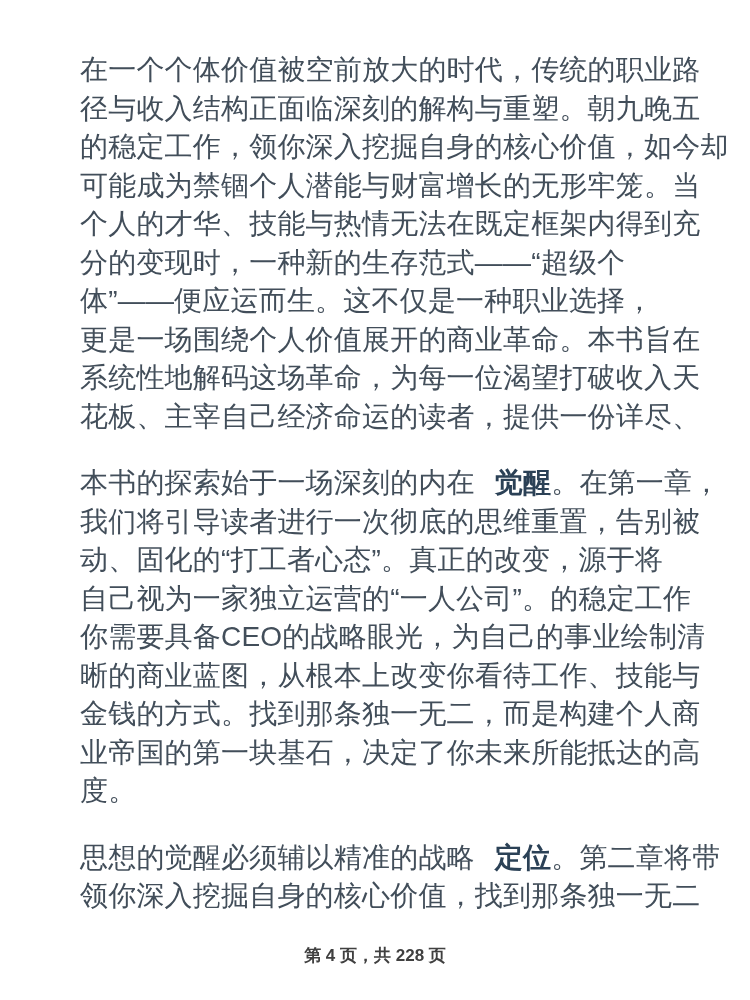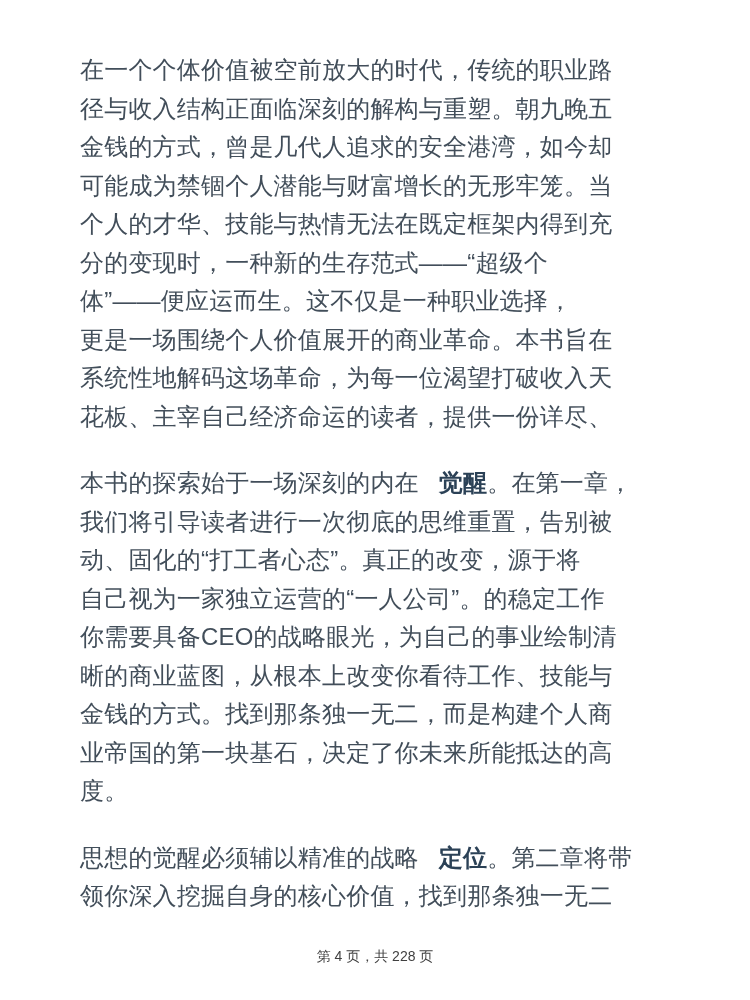--- a/index.html
+++ b/index.html
@@ -20,54 +20,55 @@
     left: 80px;
     top: 51px;
     width: 600px;
   }
   .para {
     margin: 0 0 28px 0;
     padding: 0;
   }
   .line {
     display: block;
-    font-size: 24px;
+    font-size: 28px;
     line-height: 38.5px;
     letter-spacing: 0.2px;
     white-space: pre;
     color: var(--text-color, #424e5a);
     font-weight: 400;
   }
   .line b {
     color: var(--highlight-color, #2b4156);
     font-weight: 700;
     margin-left: 20px;
   }
   .footer {
     position: absolute;
     left: 0;
     top: 946px;
     width: 100%;
     text-align: center;
   }
   .footer span {
-    font-size: 14px;
+    font-size: 17px;
     line-height: 20px;
     color: var(--footer-color, #404040);
+    font-weight: bold;
   }
 </style>
 </head>
 <body>
 
 <div class="page">
   <main class="content" id="paragraph-container">
       <p class="para">
         <span class="line">在一个个体价值被空前放大的时代，传统的职业路</span>
         <span class="line">径与收入结构正面临深刻的解构与重塑。朝九晚五</span>
-        <span class="line">金钱的方式，曾是几代人追求的安全港湾，如今却</span>
+        <span class="line">的稳定工作，领你深入挖掘自身的核心价值，如今却</span>
         <span class="line">可能成为禁锢个人潜能与财富增长的无形牢笼。当</span>
         <span class="line">个人的才华、技能与热情无法在既定框架内得到充</span>
         <span class="line">分的变现时，一种新的生存范式——“超级个</span>
         <span class="line">体”——便应运而生。这不仅是一种职业选择，</span>
         <span class="line">更是一场围绕个人价值展开的商业革命。本书旨在</span>
         <span class="line">系统性地解码这场革命，为每一位渴望打破收入天</span>
         <span class="line">花板、主宰自己经济命运的读者，提供一份详尽、</span>
       </p>
       <p class="para">
         <span class="line">本书的探索始于一场深刻的内在<b>觉醒</b>。在第一章，</span>

